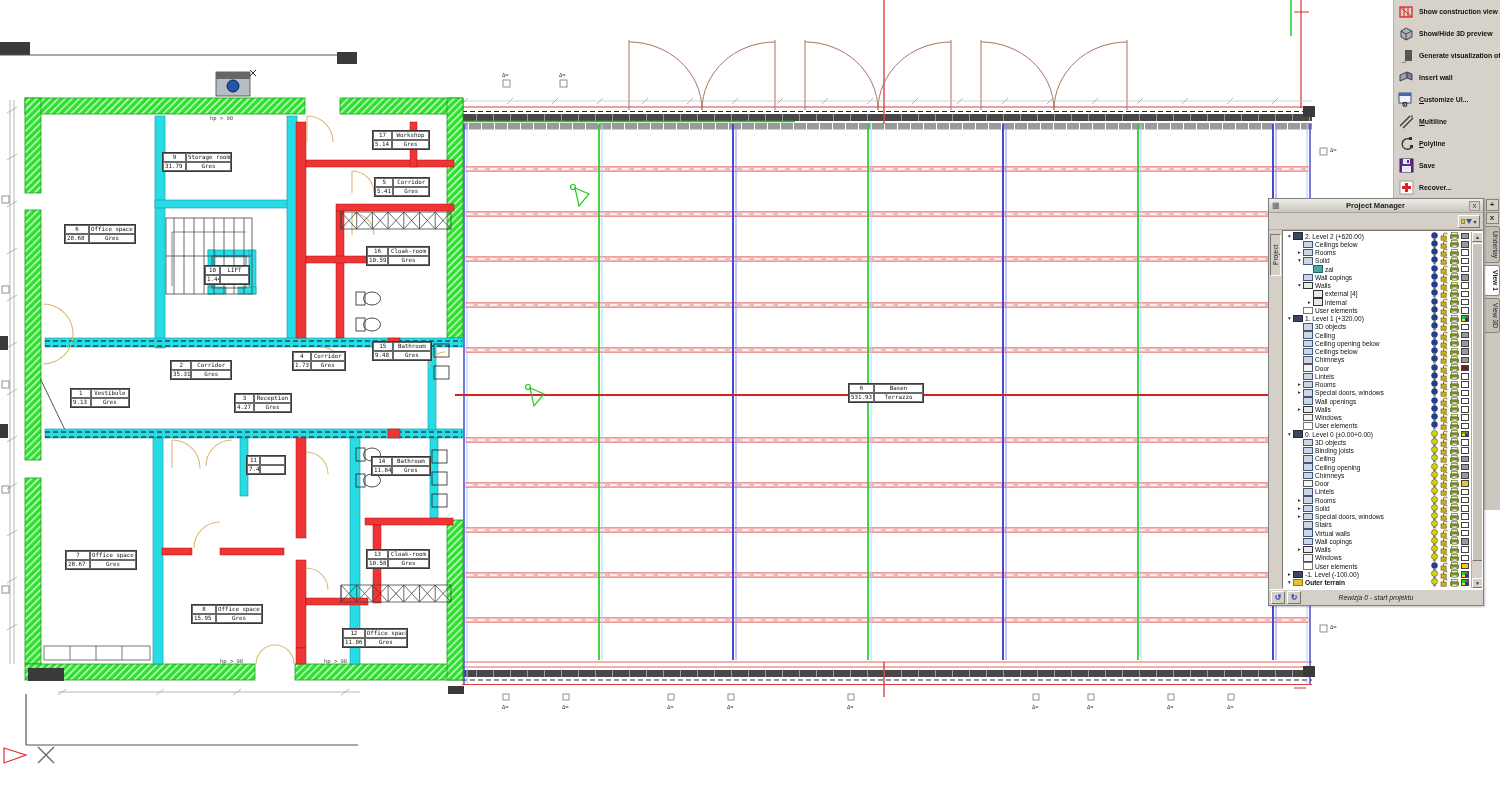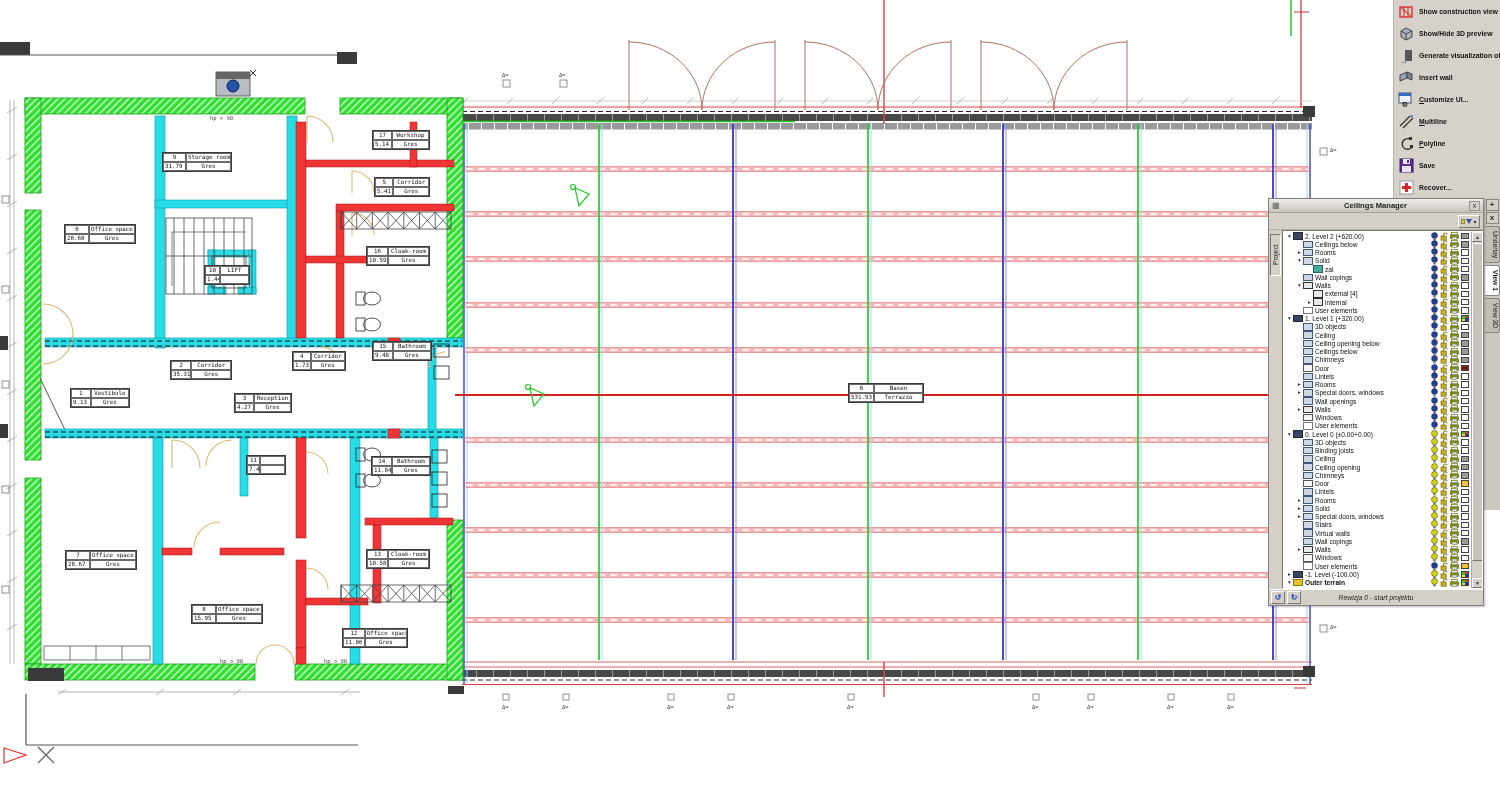--- a/index.html
+++ b/index.html
@@ -696,21 +696,21 @@
           <rect x="7" y="4" width="3" height="9" fill="#d22"></rect>
           <rect x="4" y="7" width="9" height="3" fill="#d22"></rect>
         </svg></span>
       <span class="rt-label">Recover...</span>
     </div>
   </div>
 
 <div id="pm">
   <div id="pm-title">
     <span class="pm-sys">▦</span>
-    <span class="pm-caption">Ceilings Manager</span>
+    <span class="pm-caption">Project Manager</span>
     <span class="pm-close">x</span>
   </div>
   <div id="pm-toolbar">
     <div id="pm-filter">
       <span class="f-bulb"></span>
       <span class="f-funnel"></span>
       <span>▾</span>
     </div>
   </div>
   <div id="pm-body">

